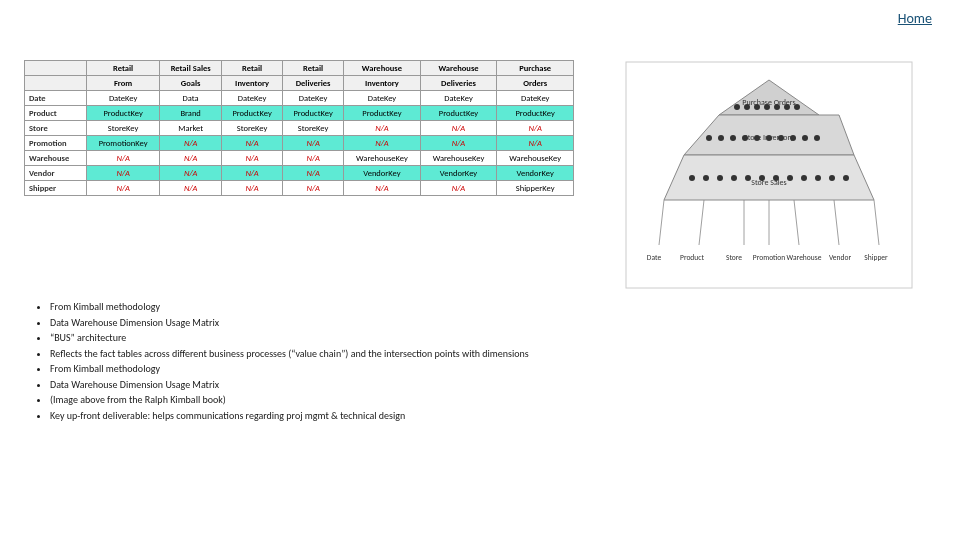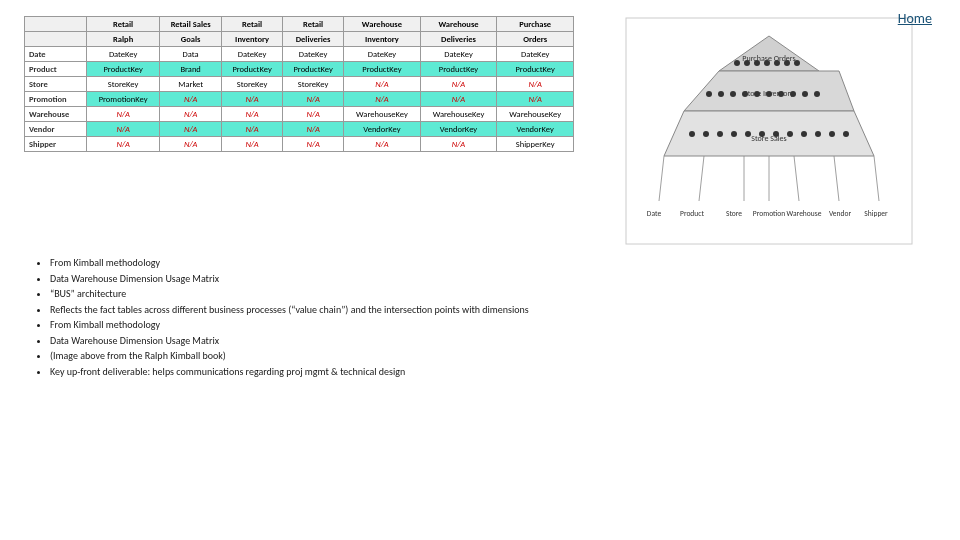--- a/index.html
+++ b/index.html
@@ -32,20 +32,21 @@
       font-size: 26px;
       font-weight: 600;
       color: #1a1a1a;
       margin-bottom: 14px;
     }
 
     .content-area {
       display: flex;
       gap: 28px;
       margin-bottom: 10px;
+      margin-top: 44px;
     }
 
     
     .table-container {
       flex: 0 0 auto;
       width: 550px;
     }
 
     .matrix-table {
       border-collapse: collapse;
@@ -135,21 +136,21 @@
             <th>Retail</th>
             <th>Retail Sales</th>
             <th>Retail</th>
             <th>Retail</th>
             <th>Warehouse</th>
             <th>Warehouse</th>
             <th>Purchase</th>
           </tr>
           <tr>
             <th></th>
-            <th>Ralph</th>
+            <th>From</th>
             <th>Goals</th>
             <th>Inventory</th>
             <th>Deliveries</th>
             <th>Inventory</th>
             <th>Deliveries</th>
             <th>Orders</th>
           </tr>
         </thead>
         <tbody id="table-body">
         <tr>

